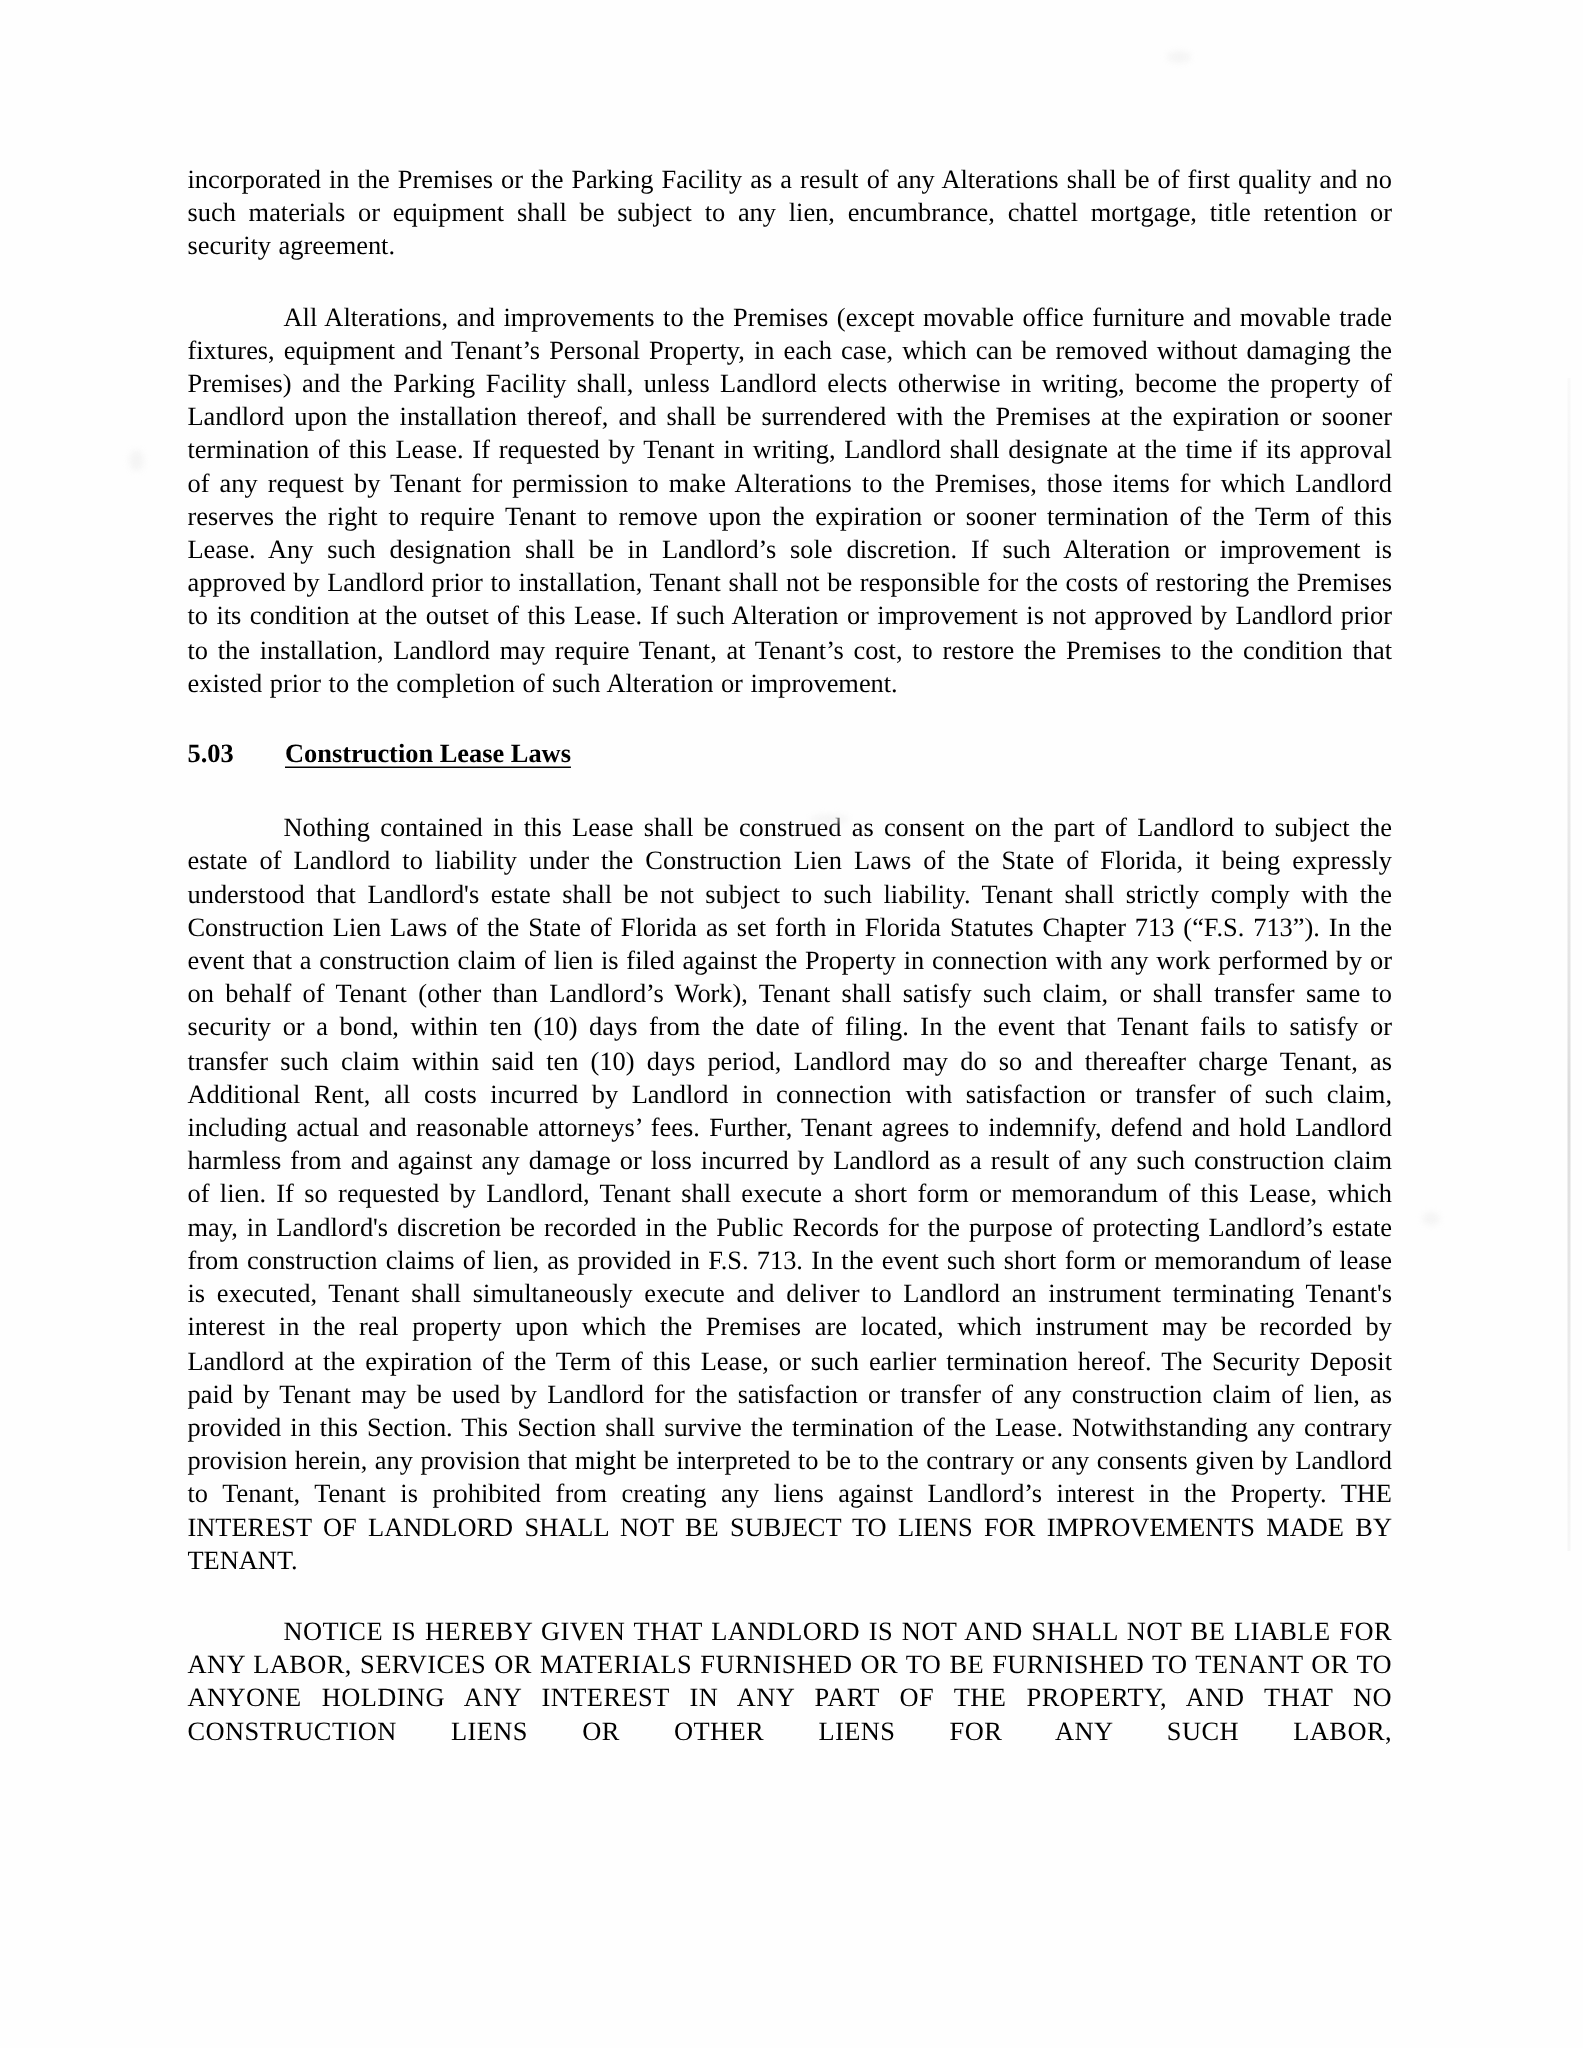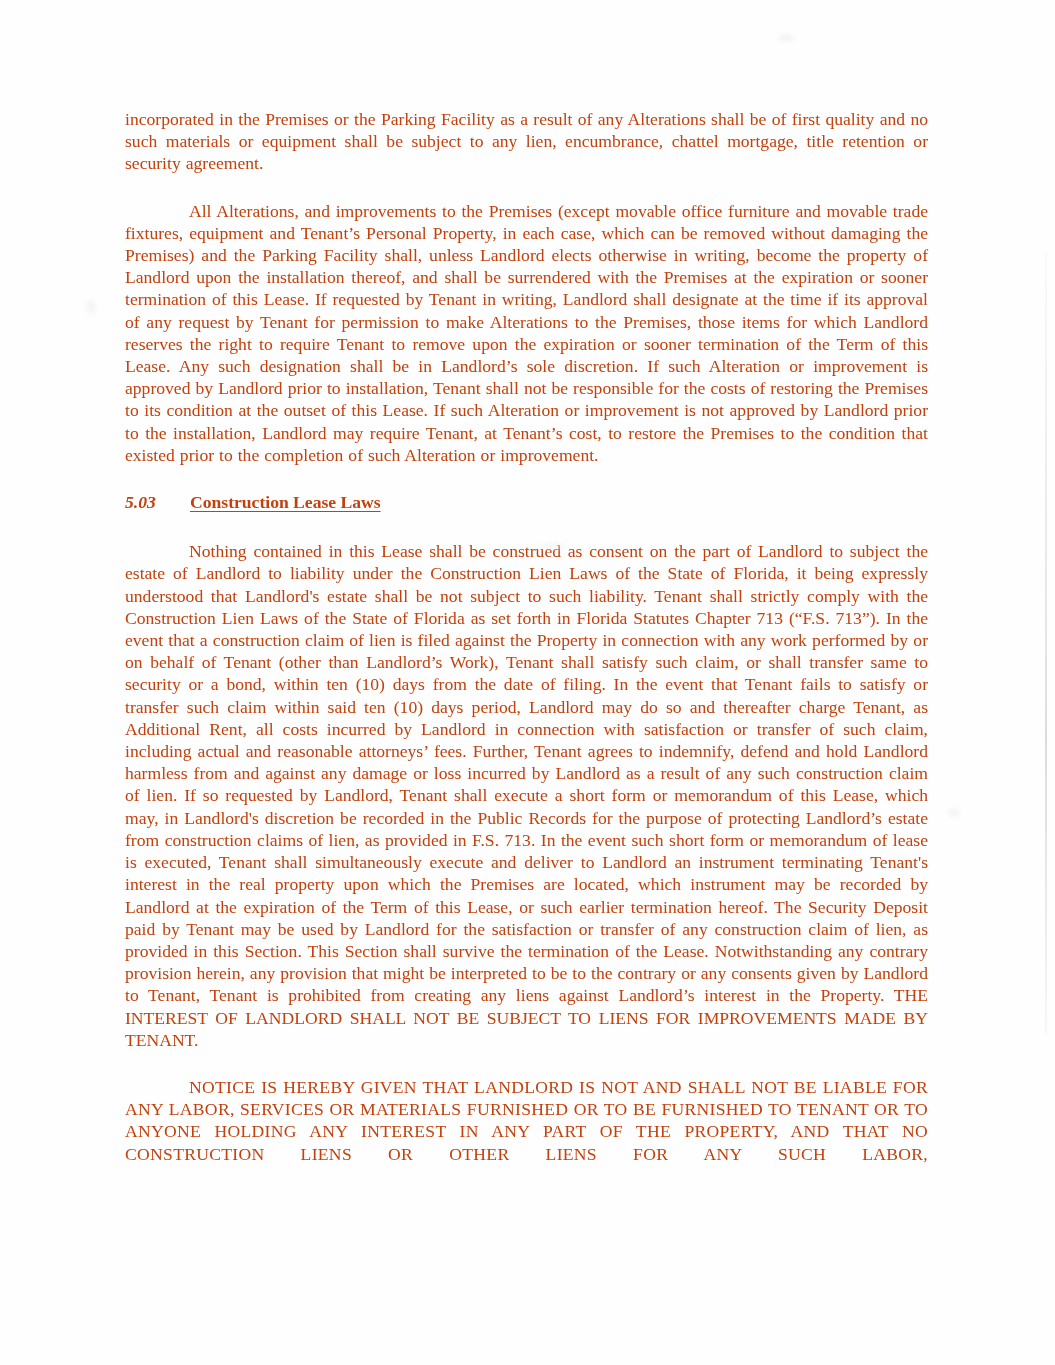--- a/index.html
+++ b/index.html
@@ -7,21 +7,21 @@
     padding: 0;
     background: #ffffff;
   }
   .page {
     position: relative;
     width: 1055px;
     height: 1365px;
     background: #fefefe;
     overflow: hidden;
     font-family: "Liberation Serif", serif;
-    color: #c2410c;
+    color: #000000;
   }
   .text-block {
     position: absolute;
     left: 125px;
     top: 108px;
     width: 803px;
     font-size: 17.6px;
     line-height: 22.2px;
     text-align: justify;
   }
@@ -39,21 +39,20 @@
     margin-top: 12px;
   }
   .heading {
     display: flex;
     font-weight: bold;
     margin: 2px 0 27px 0;
   }
   .sec-num {
     width: 65px;
     flex: 0 0 65px;
-    font-style: italic;
   }
   .sec-title {
     text-decoration: underline;
     text-underline-offset: 3px;
   }
   .page-number {
     position: absolute;
     top: 1302px;
     left: 0;
     width: 100%;

